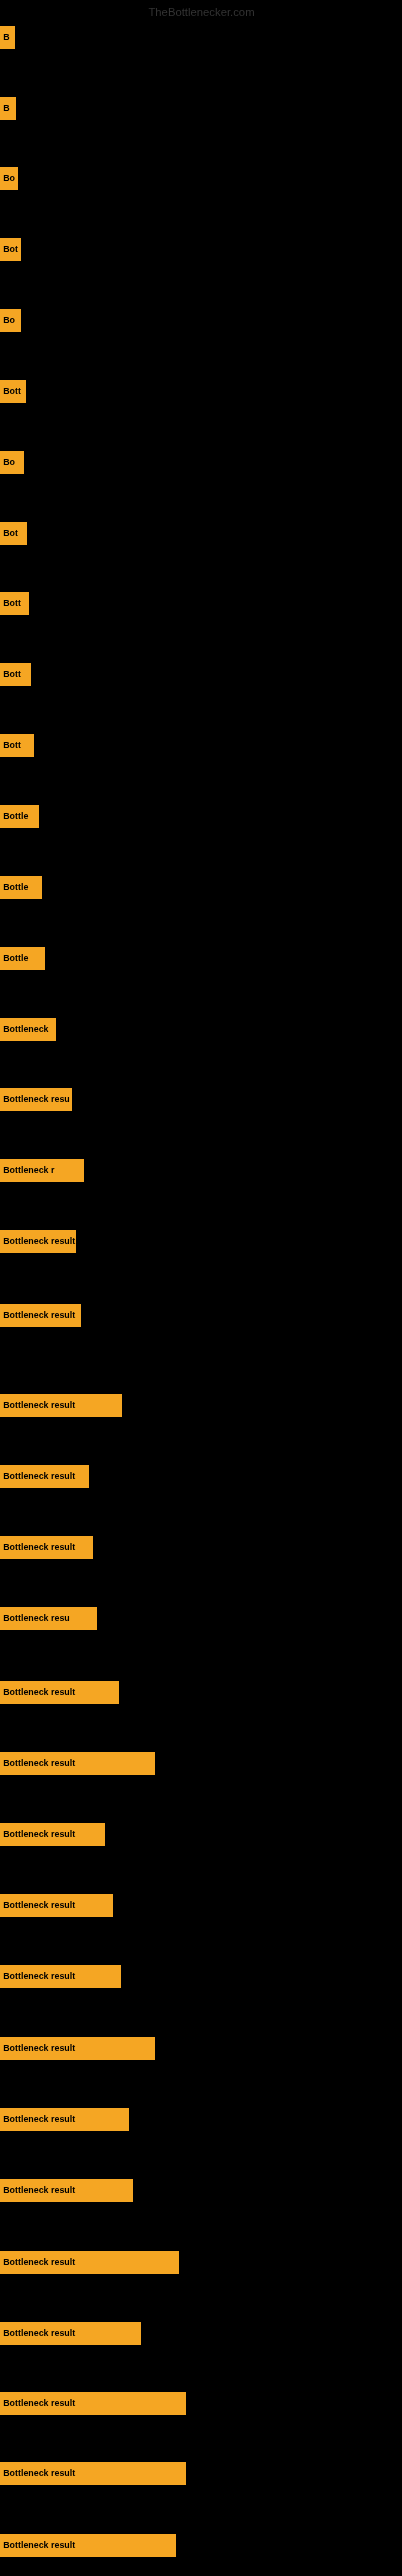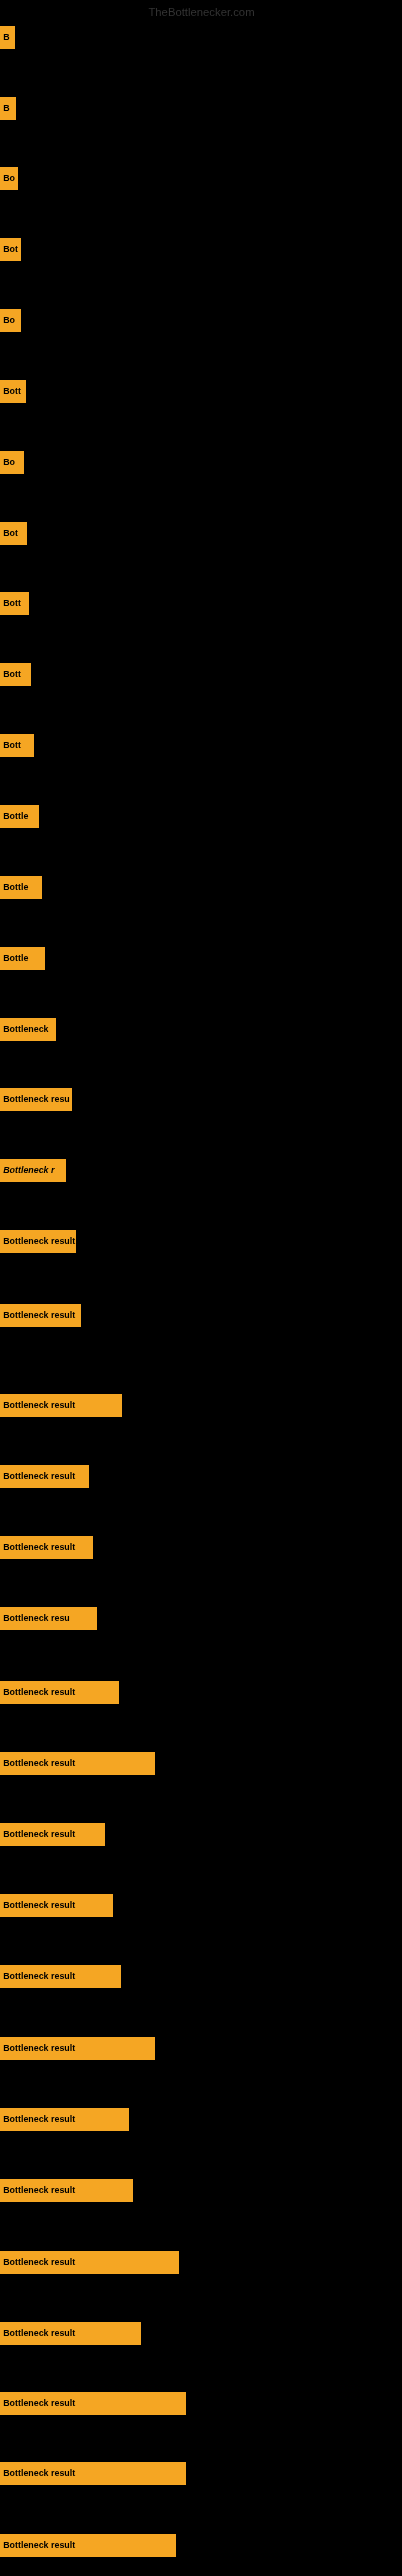--- a/index.html
+++ b/index.html
@@ -89,21 +89,21 @@
     <div class="bar-container" style="top: 947px; width: 45px;">
       <div class="bar" style="width: 45px;">Bottle</div>
     </div>
     <div class="bar-container" style="top: 1018px; width: 56px;">
       <div class="bar" style="width: 56px;">Bottleneck</div>
     </div>
     <div class="bar-container" style="top: 1088px; width: 72px;">
       <div class="bar" style="width: 72px;">Bottleneck resu</div>
     </div>
     <div class="bar-container" style="top: 1159px; width: 66px;">
-      <div class="bar" style="width: 66px; font-style: italic;">Bottleneck r</div>
+      <div class="bar" style="width: 84px;">Bottleneck r</div>
     </div>
     <div class="bar-container" style="top: 1230px; width: 76px;">
       <div class="bar" style="width: 76px;">Bottleneck result</div>
     </div>
     <div class="bar-container" style="top: 1304px; width: 81px;">
       <div class="bar" style="width: 81px;">Bottleneck result</div>
     </div>
     <div class="bar-container" style="top: 1394px; width: 122px;">
       <div class="bar" style="width: 122px;">Bottleneck result</div>
     </div>

